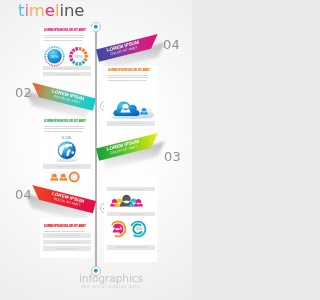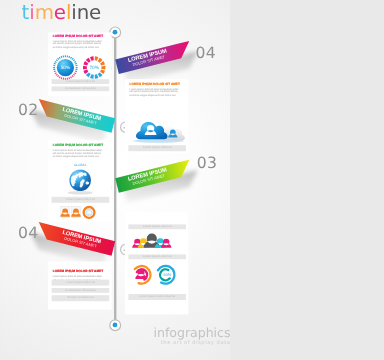--- a/index.html
+++ b/index.html
@@ -17,21 +17,21 @@
   
   .axis{position:absolute;left:95px;top:27px;width:1.6px;height:244px;background:#b4b4b4;}
   .node{position:absolute;width:10px;height:10px;border-radius:50%;background:#fff;border:1.4px solid #bcbcbc;box-sizing:border-box;}
   .node i{position:absolute;left:50%;top:50%;transform:translate(-50%,-50%);width:4.4px;height:4.4px;border-radius:50%;background:#219ce0;display:block;}
   .plus{position:absolute;width:10px;height:10px;border-radius:50%;border:1.1px solid #c4c4c4;box-sizing:border-box;background:rgba(255,255,255,0.35);}
   .plus:before,.plus:after{content:"";position:absolute;background:#a8a8a8;}
   .plus:before{left:50%;top:2.2px;width:1px;height:5px;margin-left:-0.5px;}
   .plus:after{top:50%;left:2.2px;height:1px;width:5px;margin-top:-0.5px;}
   .num{position:absolute;font-size:13px;color:#8f8f8f;font-family:"DejaVu Sans",sans-serif;letter-spacing:0.2px;line-height:13px;}
   
-  .foot{position:absolute;left:0;top:272px;width:192px;text-align:right;}
+  .foot{position:absolute;left:0;top:272px;width:192px;text-align:center;padding-left:15px;}
   .foot .f1{font-size:10.5px;color:#c4c4c4;font-family:"DejaVu Sans",sans-serif;line-height:12px;letter-spacing:-0.05px;}
   .foot .f2{font-size:4.3px;color:#cdcdcd;letter-spacing:0.45px;font-family:"DejaVu Sans",sans-serif;line-height:6px;}
   
   .card{position:absolute;background:#fff;}
   .hd{position:absolute;font-size:2.6px;font-weight:bold;white-space:nowrap;letter-spacing:0.03px;
       font-family:"Liberation Sans",sans-serif;line-height:3.2px;-webkit-text-stroke:0.18px;}
   .ln{position:absolute;font-size:2.0px;color:#c2c2c2;white-space:nowrap;line-height:2.5px;letter-spacing:0.02px;
       -webkit-text-stroke:0.1px #c2c2c2;}
   .gbar{position:absolute;background:#e6e6e6;}
   .gbar span{position:absolute;left:50%;top:50%;transform:translate(-50%,-50%);font-size:2.5px;color:#bdbdbd;white-space:nowrap;}
@@ -290,20 +290,20 @@
   <div class="node" style="left:91px;top:266px">
       <i></i>
     </div>
   <div class="plus" style="left:83px;top:52px"></div>
   <div class="plus" style="left:100px;top:101px"></div>
   <div class="plus" style="left:83px;top:151px"></div>
   <div class="plus" style="left:100px;top:203px"></div>
 
   <div class="num" style="left:163px;top:38px">04</div>
   <div class="num" style="left:15px;top:86px">02</div>
-  <div class="num" style="left:164px;top:130px">03</div>
+  <div class="num" style="left:164px;top:150px">03</div>
   <div class="num" style="left:15px;top:188px">04</div>
 
   <div class="foot">
     <div class="f1">infographics</div>
     <div class="f2">the art of display data</div>
   </div>
 </div>
 
 </body></html>

